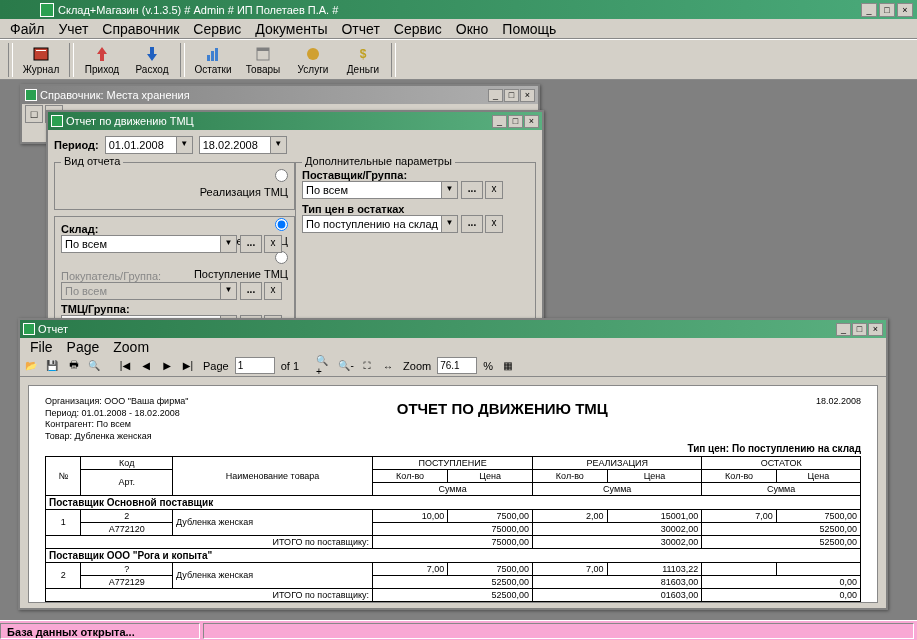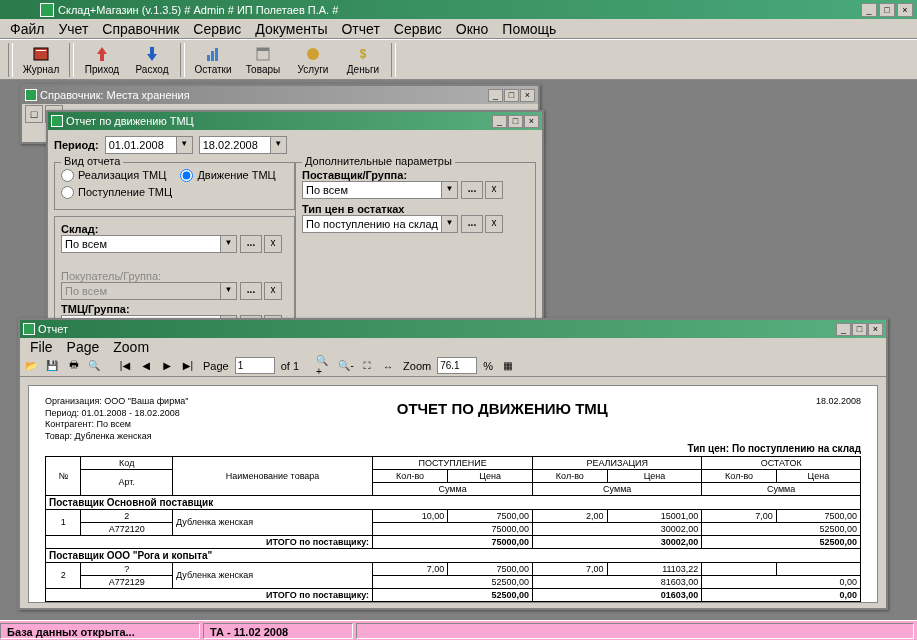--- a/index.html
+++ b/index.html
@@ -36,21 +36,21 @@
 .form-row { display:flex; align-items:center; gap:6px; margin-bottom:4px; }
 .form-row label { font-weight:bold; }
 input.text-input, select { border:1px solid #888; background:#fff; height:18px; font-size:11px; padding:1px 3px; }
 input.text-input.disabled { background:#d4d0c8; color:#888; }
 .dropdown-btn { width:16px;height:18px;border:1px solid #888;background:#d4d0c8;font-size:8px;text-align:center;line-height:14px;cursor:pointer;border-left:none; }
 .browse-btn { width:22px;height:18px;border:1px solid #888;background:#d4d0c8;font-size:10px;text-align:center;line-height:14px;cursor:pointer;margin-left:3px;font-weight:bold; }
 .clear-btn { width:18px;height:18px;border:1px solid #888;background:#d4d0c8;font-size:10px;text-align:center;line-height:14px;cursor:pointer;margin-left:2px; }
 
 .fieldset { border:1px solid #888; padding:6px; margin-top:4px; position:relative; }
 .fieldset .legend { position:absolute; top:-8px; left:6px; background:#d4d0c8; padding:0 3px; font-size:11px; }
-.radio-row { display:flex; align-items:flex-start; gap:4px; margin-bottom:4px; }
+.radio-row { display:flex; align-items:flex-end; gap:4px; margin-bottom:4px;flex-direction:column; }
 .radio-row input[type=radio] { margin:0; }
 
 .two-col { display:flex; align-items:flex-start; }
 .col { flex:1; }
 
 .small-toolbar { height:20px; background:#d4d0c8; display:flex; align-items:center; padding:0 3px; gap:2px; }
 .small-btn { width:18px;height:18px;border:1px solid #888;background:#d4d0c8;display:flex;align-items:center;justify-content:center;cursor:pointer; }
 
 .report-toolbar { height:22px; background:#d4d0c8; display:flex; align-items:center; padding:0 3px; gap:3px; border-bottom:1px solid #888; }
 .nav-btn { width:18px;height:18px;display:flex;align-items:center;justify-content:center;cursor:pointer;font-size:10px; }
@@ -61,21 +61,21 @@
 .report-meta { font-size:9px; line-height:1.3; }
 .report-title { font-size:15px; font-weight:bold; text-align:center; margin:4px 0; }
 .price-type { text-align:right; font-weight:bold; font-size:10px; margin-bottom:2px; }
 
 table.rpt { border-collapse:collapse; width:100%; font-size:9px; }
 table.rpt th, table.rpt td { border:1px solid #000; padding:1px 3px; }
 table.rpt th { font-weight:normal; text-align:center; }
 table.rpt td.r { text-align:right; }
 table.rpt td.c { text-align:center; }
 .supplier-row td { border:none; font-weight:bold; font-size:10px; padding-top:3px; }
-.total-row td { font-weight:bold; }
+.total-row td { font-weight:normal; }
 .grand-row td { font-weight:bold; }
 
 .status-bar { position:absolute; bottom:0; left:0; right:0; height:20px; background:#f9a8d4; display:flex; align-items:center; font-size:11px; border-top:1px solid #fff;font-weight:bold; }
 .status-panel { border:1px solid #888; border-top-color:#888; border-left-color:#888; border-right-color:#fff;border-bottom-color:#fff; padding:1px 6px; margin-right:3px; height:16px; line-height:14px; }
 .status-panel.first { width:200px; }
 </style>
 </head>
 <body>
 
 <div class="main-window">
@@ -389,17 +389,16 @@
           </tr>
         </tbody>
           </table>
       </div>
     </div>
 
   </div>
 
   <div class="status-bar">
     <div class="status-panel first">База данных открыта...</div>
-    <div class="status-panel" style="width:150px;">ТА - 11.02 2008</div>
     <div class="status-panel" style="flex:1;"></div>
   </div>
 
 </div>
 
 </body></html>

